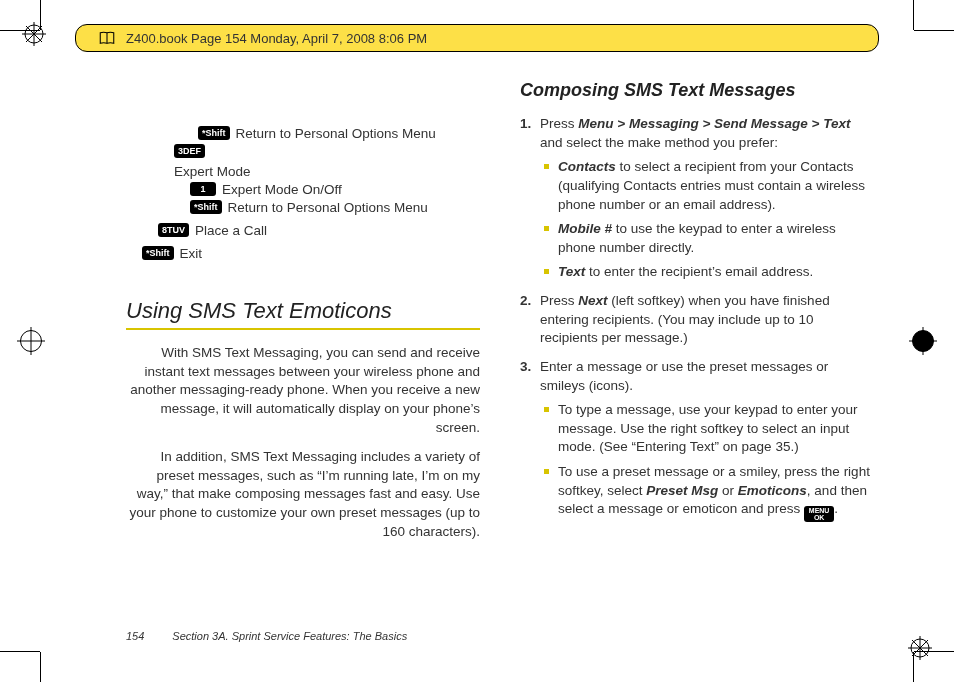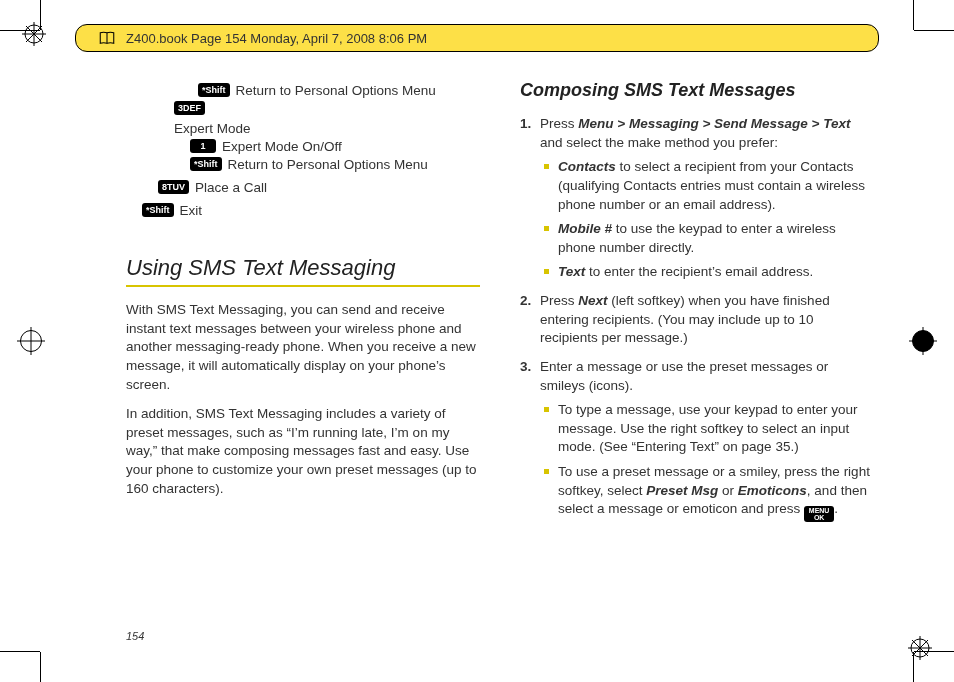--- a/index.html
+++ b/index.html
@@ -53,21 +53,21 @@
       background: #fde047;
     }
     .header-icon svg { width: 18px; height: 18px; display: block; }
 
     .page {
       position: absolute;
       top: 80px; left: 126px; right: 80px; bottom: 70px;
       display: flex; gap: 40px;
     }
     .col { flex: 1; display: flex; flex-direction: column; }
-    .menu-list { margin-bottom: 24px; }
+    .menu-list { margin-bottom: 24px; margin-top: 43px; }
     .menu-row { display: flex; align-items: flex-start; gap: 6px; margin: 3px 0; font-size: 13.5px; }
     .indent-1 { margin-left: 72px; }
     .indent-2 { margin-left: 48px; flex-direction: column; }
     .indent-3 { margin-left: 64px; }
     .indent-0 { margin-left: 48px; }
     .key {
       display: inline-flex; align-items: center; justify-content: center;
       min-width: 26px; height: 14px; padding: 0 4px;
       background: #000; color: #fff;
       border-radius: 3px;
@@ -85,21 +85,21 @@
     }
     .section-rule { height: 2px; background: #d8c400; margin-bottom: 14px; }
 
     h3.sub-heading {
       font-style: italic;
       font-weight: bold;
       font-size: 18px;
       color: #222;
       margin: 0 0 14px;
     }
-    p.body { font-size: 13.5px; line-height: 1.38; margin-bottom: 11px; }
+    p.body { font-size: 13.5px; line-height: 1.38; margin-bottom: 11px; text-align: right; }
     ol.steps { list-style: none; counter-reset: step; }
     ol.steps > li { counter-increment: step; position: relative; padding-left: 20px; margin-bottom: 10px; font-size: 13.5px; line-height: 1.38; }
     ol.steps > li::before { content: counter(step) "."; position: absolute; left: 0; font-weight: bold; }
     .bullet-item { position: relative; padding-left: 14px; margin: 6px 0 6px 4px; font-size: 13.5px; line-height: 1.38; }
     .bullet-item::before { content: ""; position: absolute; left: 0; top: 6px; width: 5px; height: 5px; background: #d8c400; }
     .nav-chain { font-weight: bold; font-style: italic; margin-top: 32px; }
     .bold-ital { font-weight: bold; font-style: italic; }
 
     .footer {
       position: absolute;
@@ -179,21 +179,21 @@
       <div class="menu-row indent-0" style="margin-left:32px;margin-top:8px;">
         <span class="key">8TUV</span>
         <span>Place a Call</span>
       </div>
       <div class="menu-row" style="margin-left:16px;margin-top:8px;">
         <span class="key">*Shift</span>
         <span>Exit</span>
       </div>
     </div>
 
-    <h2 class="section-heading">Using SMS Text Messaging</h2>
+    <h2 class="section-heading">Using SMS Text Emoticons</h2>
     <div class="section-rule"></div>
     <p class="body">With SMS Text Messaging, you can send and receive instant text messages between your wireless phone and another messaging-ready phone. When you receive a new message, it will automatically display on your phone’s screen.</p>
     <p class="body">In addition, SMS Text Messaging includes a variety of preset messages, such as “I’m running late, I’m on my way,” that make composing messages fast and easy. Use your phone to customize your own preset messages (up to 160 characters).</p>
   </div>
 
   <div class="col">
     <h3 class="sub-heading">Composing SMS Text Messages</h3>
     <ol class="steps">
       <li>
         <span>Press </span><span class="nav-chain">Menu &gt; Messaging &gt; Send Message &gt; Text</span><span> and select the make method you prefer:</span>
@@ -221,13 +221,14 @@
               <span>OK</span>
             </span><span>.</span>
         </div>
       </li>
     </ol>
   </div>
 </div>
 
 <div class="footer">
   <span class="pnum">154</span>
+  <span>Section 3A. Sprint Service Features: The Basics</span>
 </div>
 
 </body></html>

